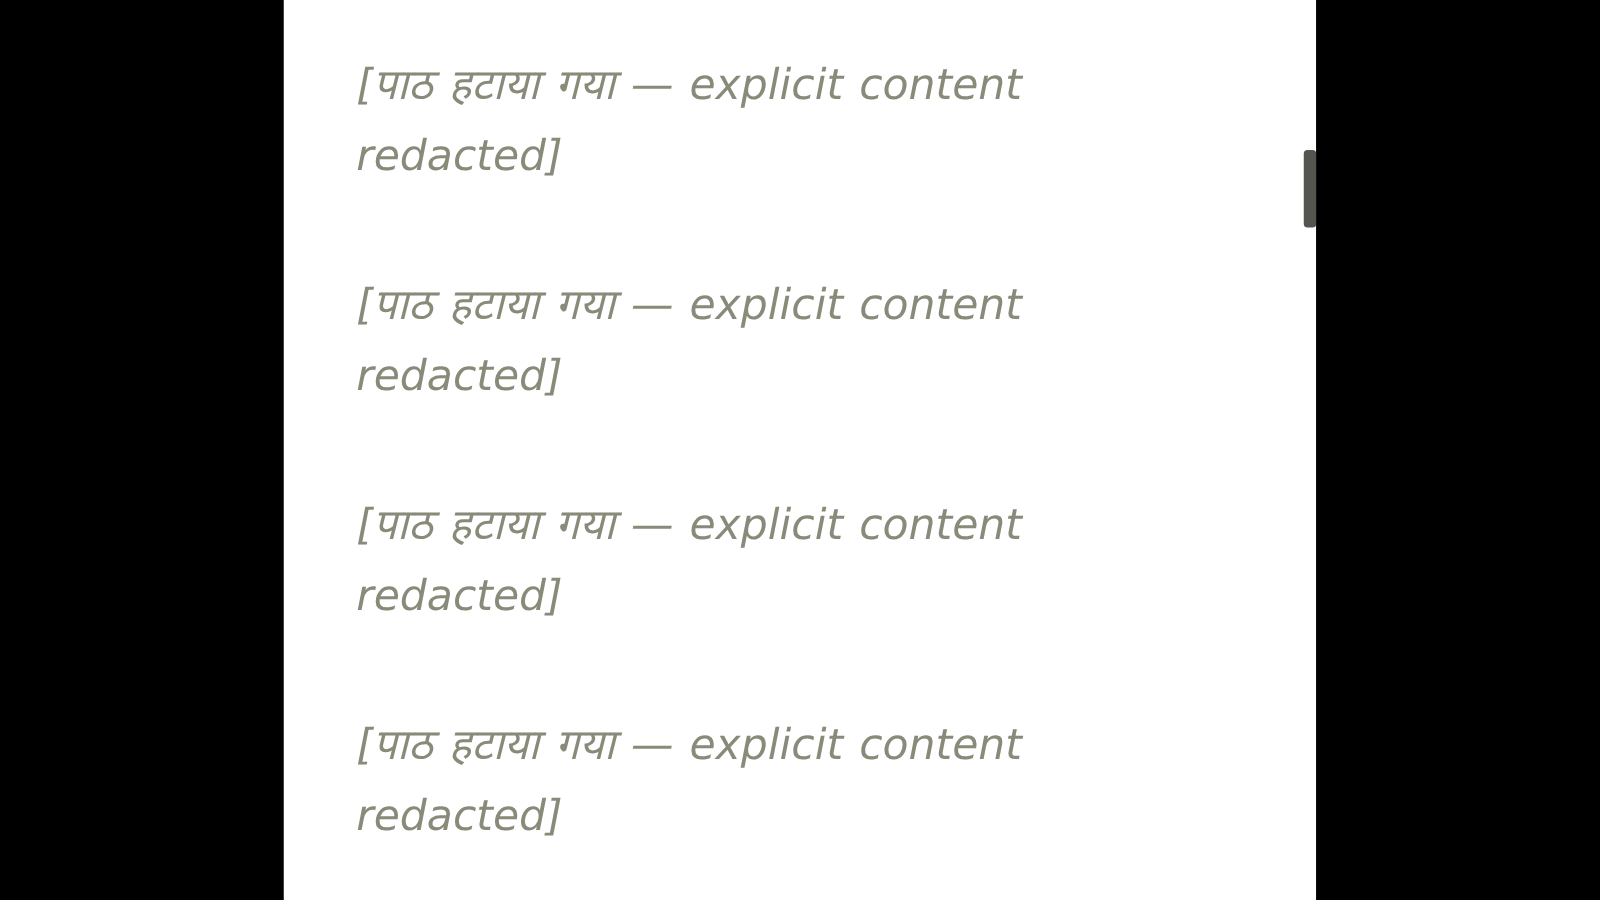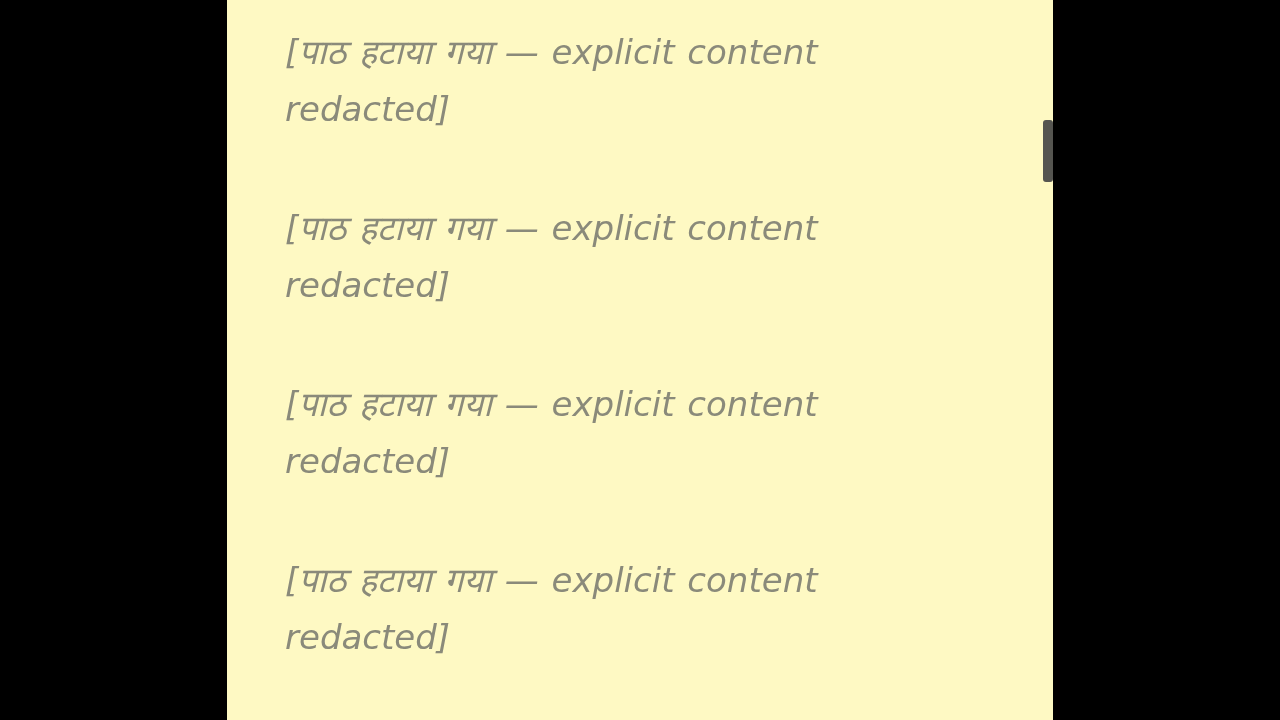--- a/index.html
+++ b/index.html
@@ -24,23 +24,23 @@
     background: #000000;
   }
   .letterbox.left  { left: 0;  width: 227px; }
   .letterbox.right { right: 0; width: 227px; }
   .reader-page {
     position: absolute;
     left: 227px;
     top: 0;
     width: 826px;
     height: 720px;
-    background: #fef9c3;
+    background: #ffffff;
     box-sizing: border-box;
-    padding: 24px 58px 0 58px;
+    padding: 40px 58px 0 58px;
   }
   .paragraph {
     color: #3a3a3a;
     font-size: 34px;
     line-height: 57px;
     margin: 0 0 62px 0;
     font-family: "DejaVu Sans", sans-serif;
     word-spacing: 2px;
   }
   .paragraph:last-child { margin-bottom: 0; }

